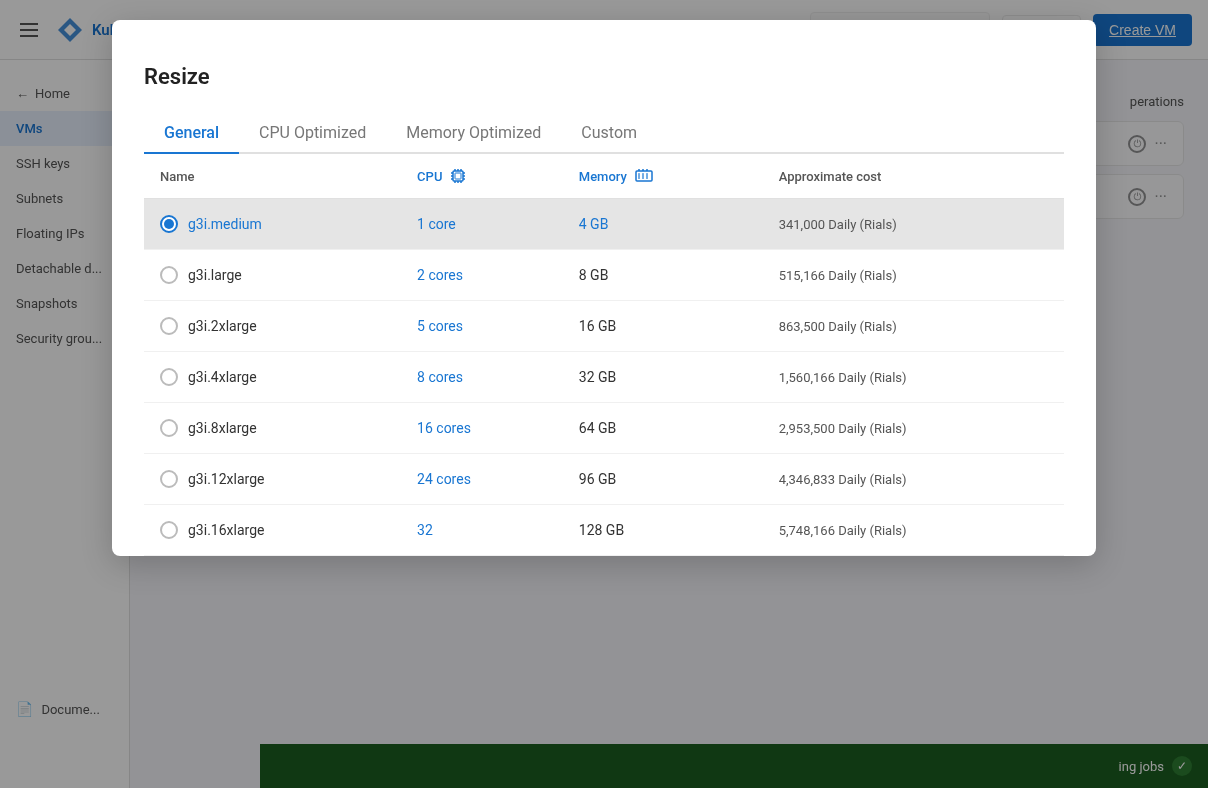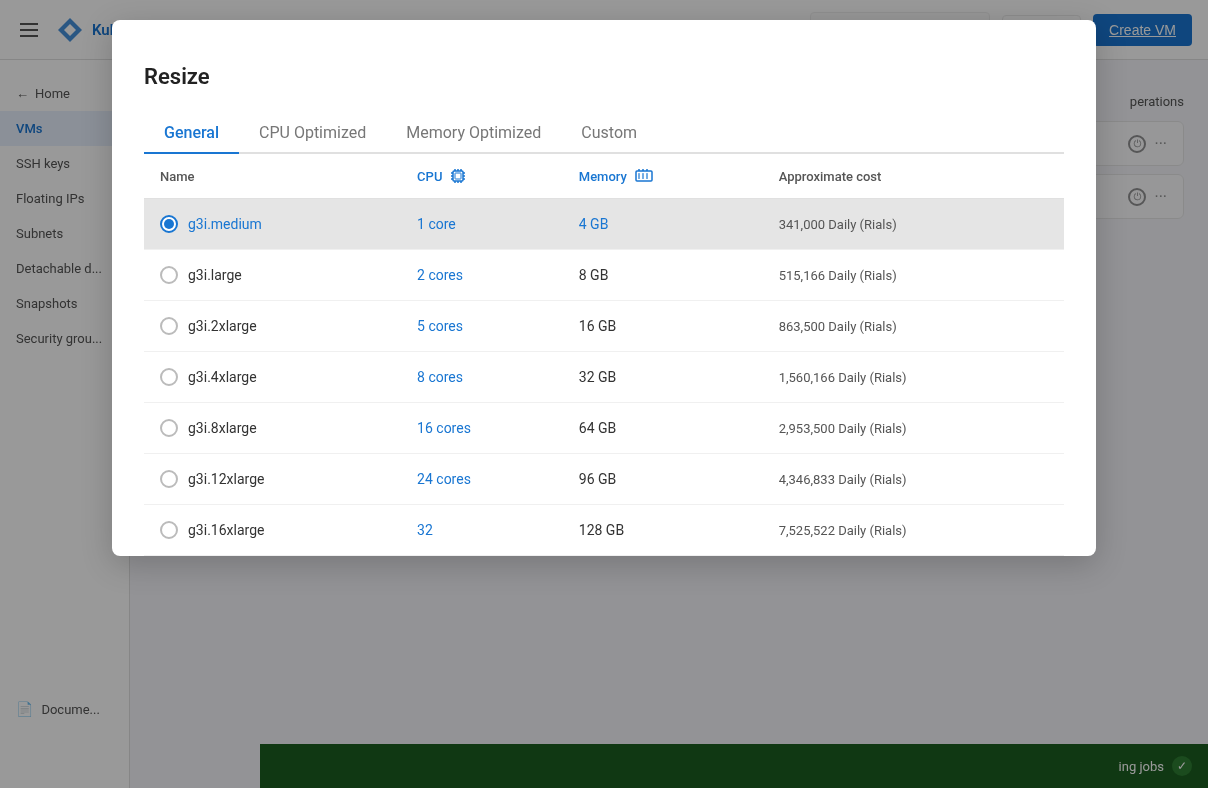--- a/index.html
+++ b/index.html
@@ -370,22 +370,22 @@
   <button class="bg-create-btn">Create VM</button>
 </div>
 
 <div class="bg-sidebar">
   <div class="sidebar-item home">
     <span>←</span>
     <span>Home</span>
   </div>
   <div class="sidebar-item active">VMs</div>
   <div class="sidebar-item">SSH keys</div>
+  <div class="sidebar-item">Subnets</div>
   <div class="sidebar-item truncated">Floating IPs</div>
-  <div class="sidebar-item">Subnets</div>
   <div class="sidebar-item truncated">Detachable d...</div>
   <div class="sidebar-item">Snapshots</div>
   <div class="sidebar-item truncated">Security grou...</div>
 
   <div style="position:absolute;bottom:60px;left:0;right:0;padding:10px 16px;">
     <span style="font-size:14px;">📄</span>
     <span style="font-size:13px;color:#555;margin-left:4px;">Docume...</span>
   </div>
 </div>
 
@@ -545,18 +545,18 @@
   </tr>
           <tr>
     <td>
       <div class="radio-cell">
         <div class="radio-btn"></div>
         <span class="row-name">g3i.16xlarge</span>
       </div>
     </td>
     <td style="">32</td>
     <td style="">128 GB</td>
-    <td>7,525,522 Daily (Rials)</td>
+    <td>5,748,166 Daily (Rials)</td>
   </tr>
         </tbody>
     </table>
   </div>
 </div>
 
 </body></html>

